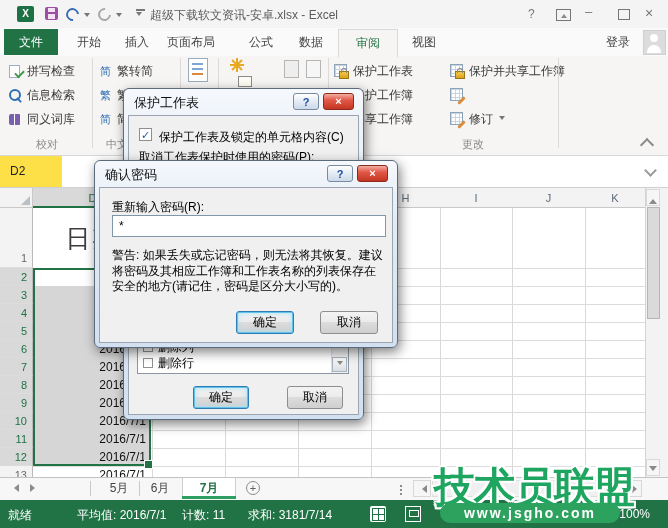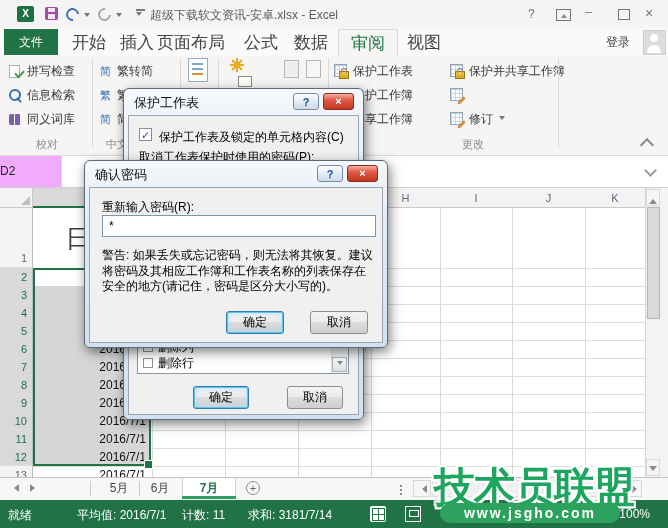--- a/index.html
+++ b/index.html
@@ -20,21 +20,21 @@
   .qbar{width:9px;height:2px;background:#777;}
   .wtitle{left:150px;top:7px;width:370px;text-align:left;font-size:12px;color:#5b5b5b;white-space:nowrap;}
   .wc{color:#767676;}
   .ropts-box{width:13px;height:10px;border:1px solid #767676;}
   .max-box{width:10px;height:9px;border:1px solid #767676;}
 
   
   .tabrow{left:0;top:28px;width:668px;height:28px;background:#fafafa;}
   .ftab{left:4px;top:29px;width:54px;height:26px;background:#217346;color:#fff;font-size:12px;
         text-align:center;line-height:26px;}
-  .rtab{top:29px;height:27px;font-size:17px;color:#444;text-align:center;line-height:27px;}
+  .rtab{top:29px;height:27px;font-size:12px;color:#444;text-align:center;line-height:27px;}
   .rtab.active{background:#f6f5f4;border:1px solid #d8d8d8;border-bottom:none;color:#217346;z-index:2;box-sizing:border-box;height:28px;}
   .signin{left:606px;top:34px;font-size:12px;color:#444;}
   .avatar{left:643px;top:30px;width:21px;height:23px;background:#dcdcdc;border:1px solid #cfcfcf;}
   .avatar::before{content:"";position:absolute;left:6px;top:3px;width:8px;height:8px;border-radius:50%;background:#fff;}
   .avatar::after{content:"";position:absolute;left:3px;bottom:1px;width:14px;height:8px;border-radius:7px 7px 0 0;background:#fff;}
 
   
   .ribbon{left:0;top:56px;width:668px;height:99px;background:#f6f5f4;border-bottom:1px solid #d8d8d8;box-sizing:content-box;}
   .rbtn{display:flex;align-items:center;gap:4px;font-size:12px;color:#3b3b3b;height:22px;white-space:nowrap;}
   .glabel{font-size:11px;color:#8a8a8a;text-align:center;}
@@ -63,21 +63,21 @@
   .star8 i:nth-child(2){transform:rotate(90deg);}
   .star8 i:nth-child(3){transform:rotate(45deg);}
   .star8 i:nth-child(4){transform:rotate(-45deg);}
   .cmtbox{width:12px;height:9px;border:1px solid #8a8a8a;background:#fdfdf4;}
   .graypage{width:13px;height:16px;background:#eee;border:1px solid #b5b5b5;}
   .chevcol{width:8px;height:8px;border-right:2px solid #8a8a8a;border-bottom:2px solid #8a8a8a;transform:rotate(-135deg);}
 
   
   .fbar{left:0;top:156px;width:668px;height:31px;background:#fff;border-bottom:1px solid #cfcfcf;}
   .namebox{left:0;top:156px;width:62px;height:31px;border-right:1px solid #d9d9d9;line-height:31px;
-           font-size:12px;color:#222;box-sizing:border-box;background:#f0abfc;}
+           padding-left:10px;font-size:12px;color:#222;box-sizing:border-box;background:#fde047;}
   .fchev{left:646px;top:166px;width:7px;height:7px;border-right:2px solid #9a9a9a;border-bottom:2px solid #9a9a9a;transform:rotate(45deg);}
 
   
   .gridwrap{left:0;top:188px;width:668px;height:289px;overflow:hidden;background:#fff;}
   .chcell{top:0;height:20px;line-height:20px;text-align:center;font-size:11px;color:#5d6b7a;background:#f3f3f3;
           border-bottom:1px solid #c9c9c9;box-sizing:border-box;}
   .chcell.sel{background:#d9d9d9;border-bottom:2px solid #217346;color:#1e7145;}
   .corner{left:0;top:0;width:33px;height:20px;background:#f3f3f3;border-bottom:1px solid #c9c9c9;border-right:1px solid #c9c9c9;box-sizing:border-box;}
   .corner::after{content:"";position:absolute;right:2px;bottom:2px;width:0;height:0;border-left:9px solid transparent;border-bottom:9px solid #b9c0c7;}
   .rowhead{left:0;width:33px;font-size:11px;color:#696969;background:#f3f3f3;text-align:right;
@@ -429,21 +429,21 @@
         <div class="lbscroll"></div>
         <div class="lbdown">
             <div class="tri t-down" style="border-width:3px;border-top-width:4px;"></div>
           </div>
       </div>
       <div class="w7btn def" style="left:64px;top:270px;">确定</div>
       <div class="w7btn" style="left:158px;top:270px;">取消</div>
     </div>
   </div>
 
-  <div class="abs dlg" style="left:84px;top:160px;width:302px;height:186px;z-index:40;">
+  <div class="abs dlg" style="left:94px;top:160px;width:302px;height:186px;z-index:40;">
     <div class="dtitle">确认密码</div>
     <div class="dhelp">?</div>
     <div class="dclose">×</div>
     <div class="dbody">
       <div class="dlbl" style="left:12px;top:11px;">重新输入密码(R):</div>
       <div class="pwdinput">*</div>
       <div class="warn">警告: 如果丢失或忘记密码，则无法将其恢复。建议将密码及其相应工作簿和工作表名称的列表保存在安全的地方(请记住，密码是区分大小写的)。</div>
       <div class="w7btn def" style="left:136px;top:123px;width:58px;">确定</div>
       <div class="w7btn" style="left:220px;top:123px;width:58px;">取消</div>
     </div>

